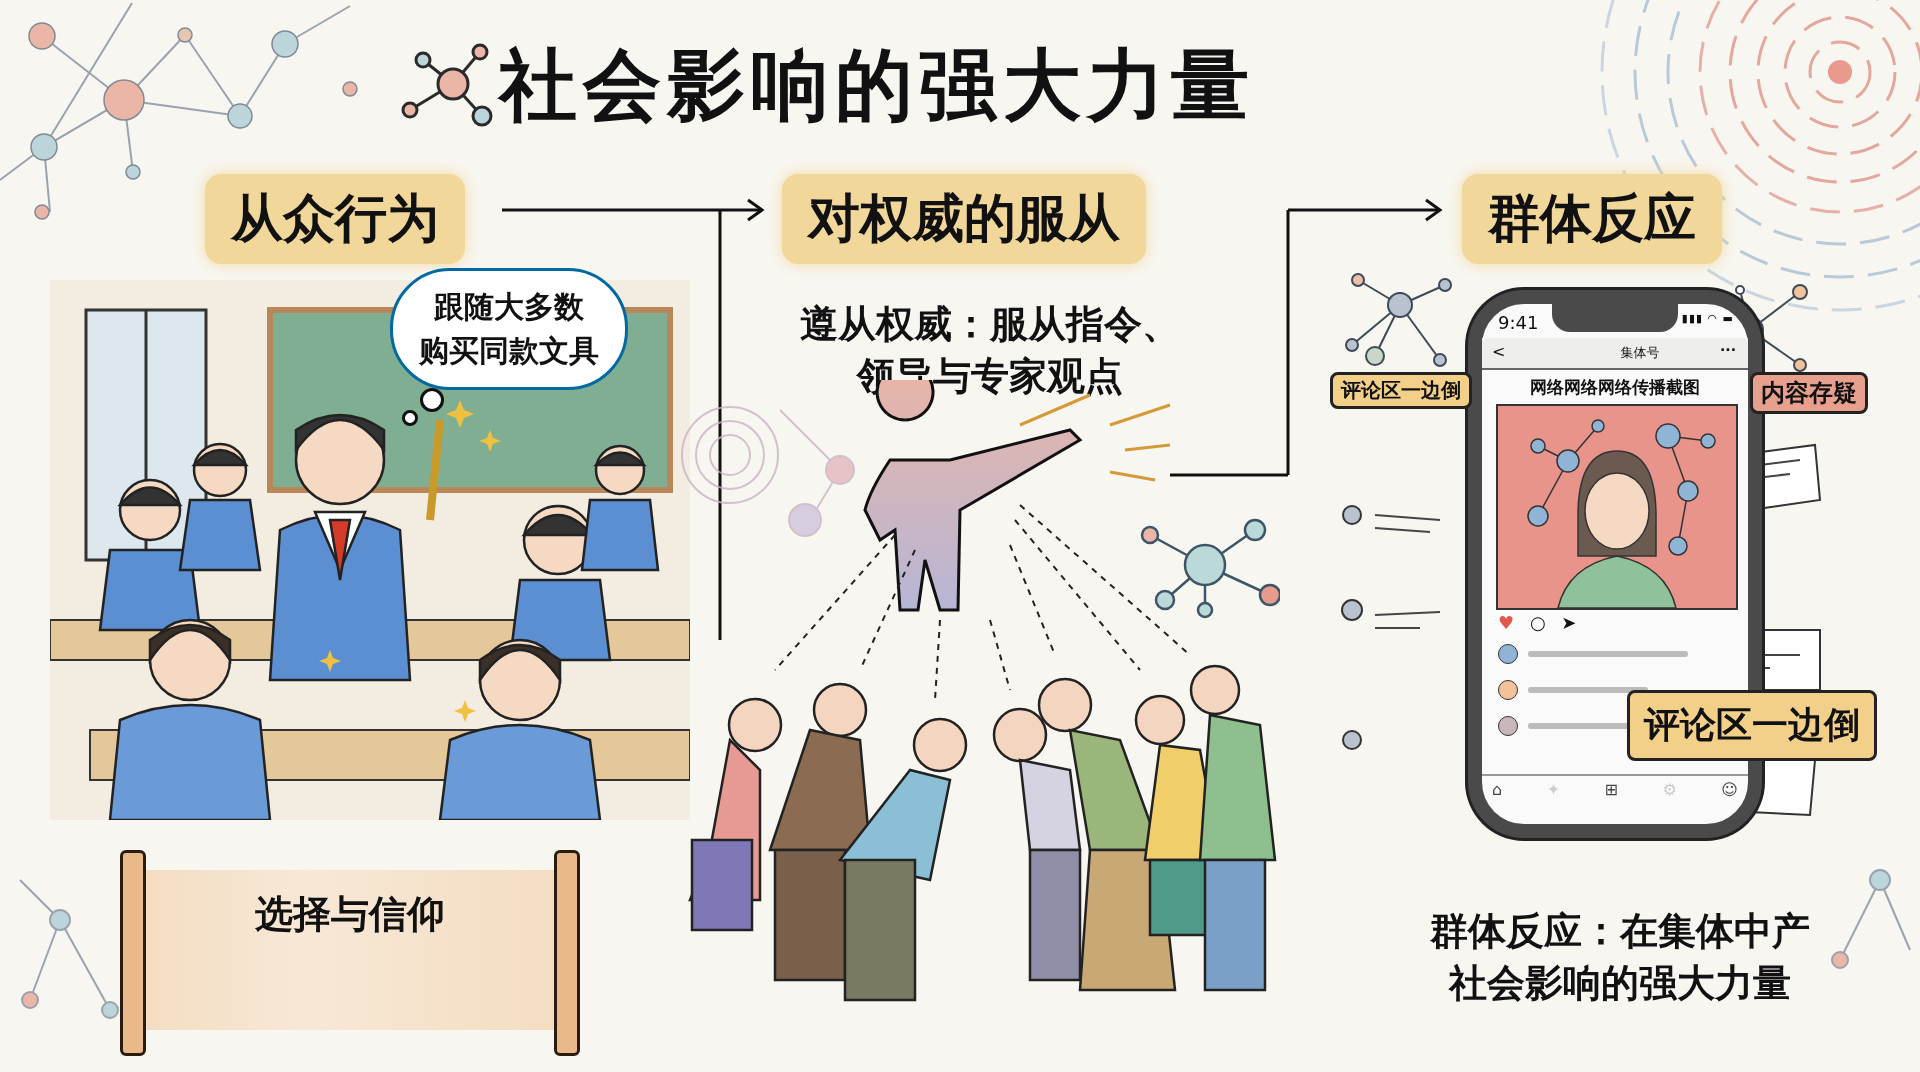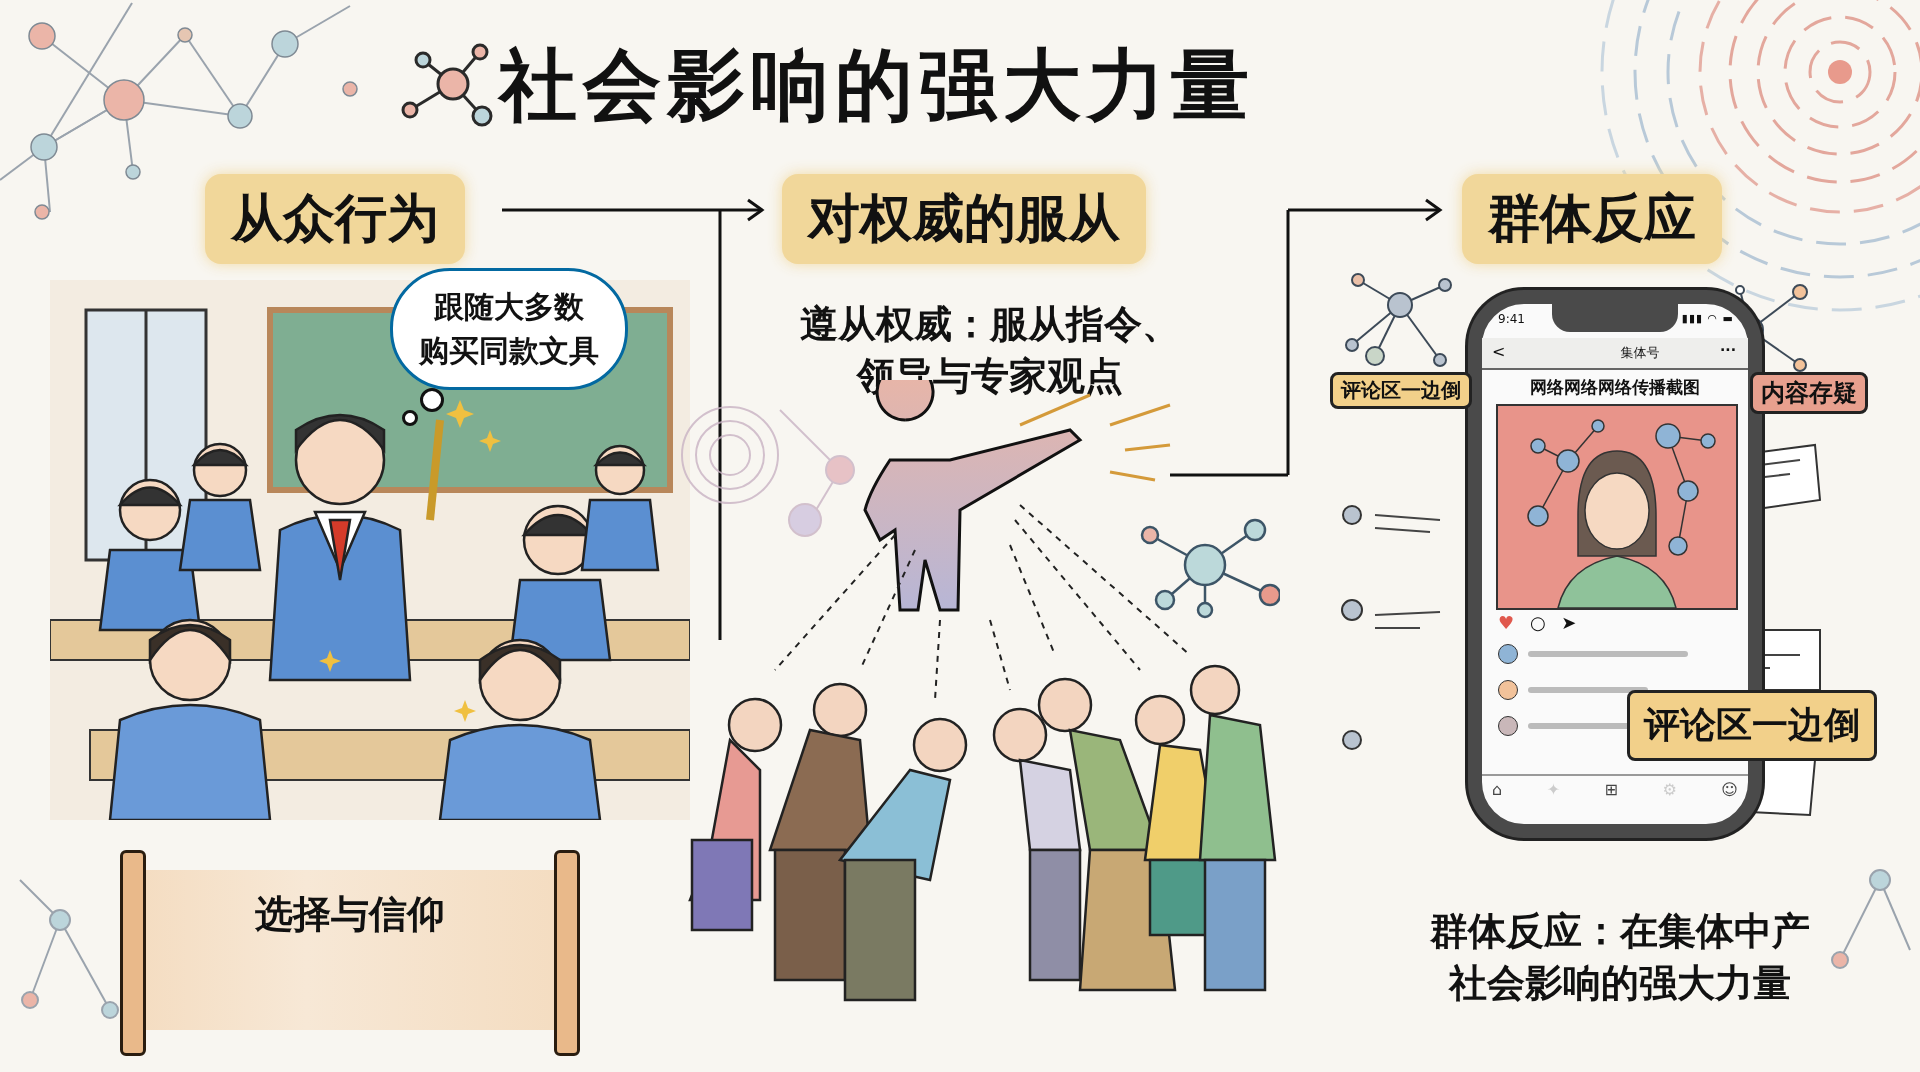--- a/index.html
+++ b/index.html
@@ -285,21 +285,21 @@
       <line x1="45" y1="368" x2="90" y2="368"></line>
     <line x1="390" y1="210" x2="470" y2="200"></line>
       <line x1="390" y1="222" x2="460" y2="214"></line>
     <line x1="385" y1="395" x2="470" y2="395"></line>
       <line x1="385" y1="408" x2="440" y2="408"></line>
   </g>
 </svg>
 
 <div class="abs phone" style="left:1468px;top:290px;width:266px;height:520px;">
   <div class="abs" style="left:70px;top:-2px;width:126px;height:30px;background:#4a4a4a;border-radius:0 0 18px 18px;"></div>
-  <div class="abs" style="left:16px;top:8px;font-size:12px;">9:41</div>
+  <div class="abs" style="left:16px;top:8px;font-size:18px;">9:41</div>
   <div class="abs" style="right:14px;top:8px;font-size:11px;letter-spacing:1px;">▮▮▮ ◠ ▬</div>
   <div class="abs" style="left:0;top:34px;width:266px;height:30px;background:#eeeeec;border-bottom:2px solid #666;">
     <span class="abs" style="left:10px;top:4px;font-size:16px;">&lt;</span>
     <span class="abs" style="left:0;width:316px;top:6px;text-align:center;font-size:13px;">集体号</span>
     <span class="abs" style="right:12px;top:4px;font-size:14px;font-weight:bold;">···</span>
   </div>
   <div class="abs" style="left:0;width:266px;top:72px;text-align:center;font-size:17px;font-weight:bold;">网络网络网络传播截图</div>
   <div class="abs" style="left:14px;top:100px;width:238px;height:202px;background:#e8948a;border:2px solid #333;">
     <svg width="238" height="202">
       <g stroke="#333" stroke-width="1.5">

